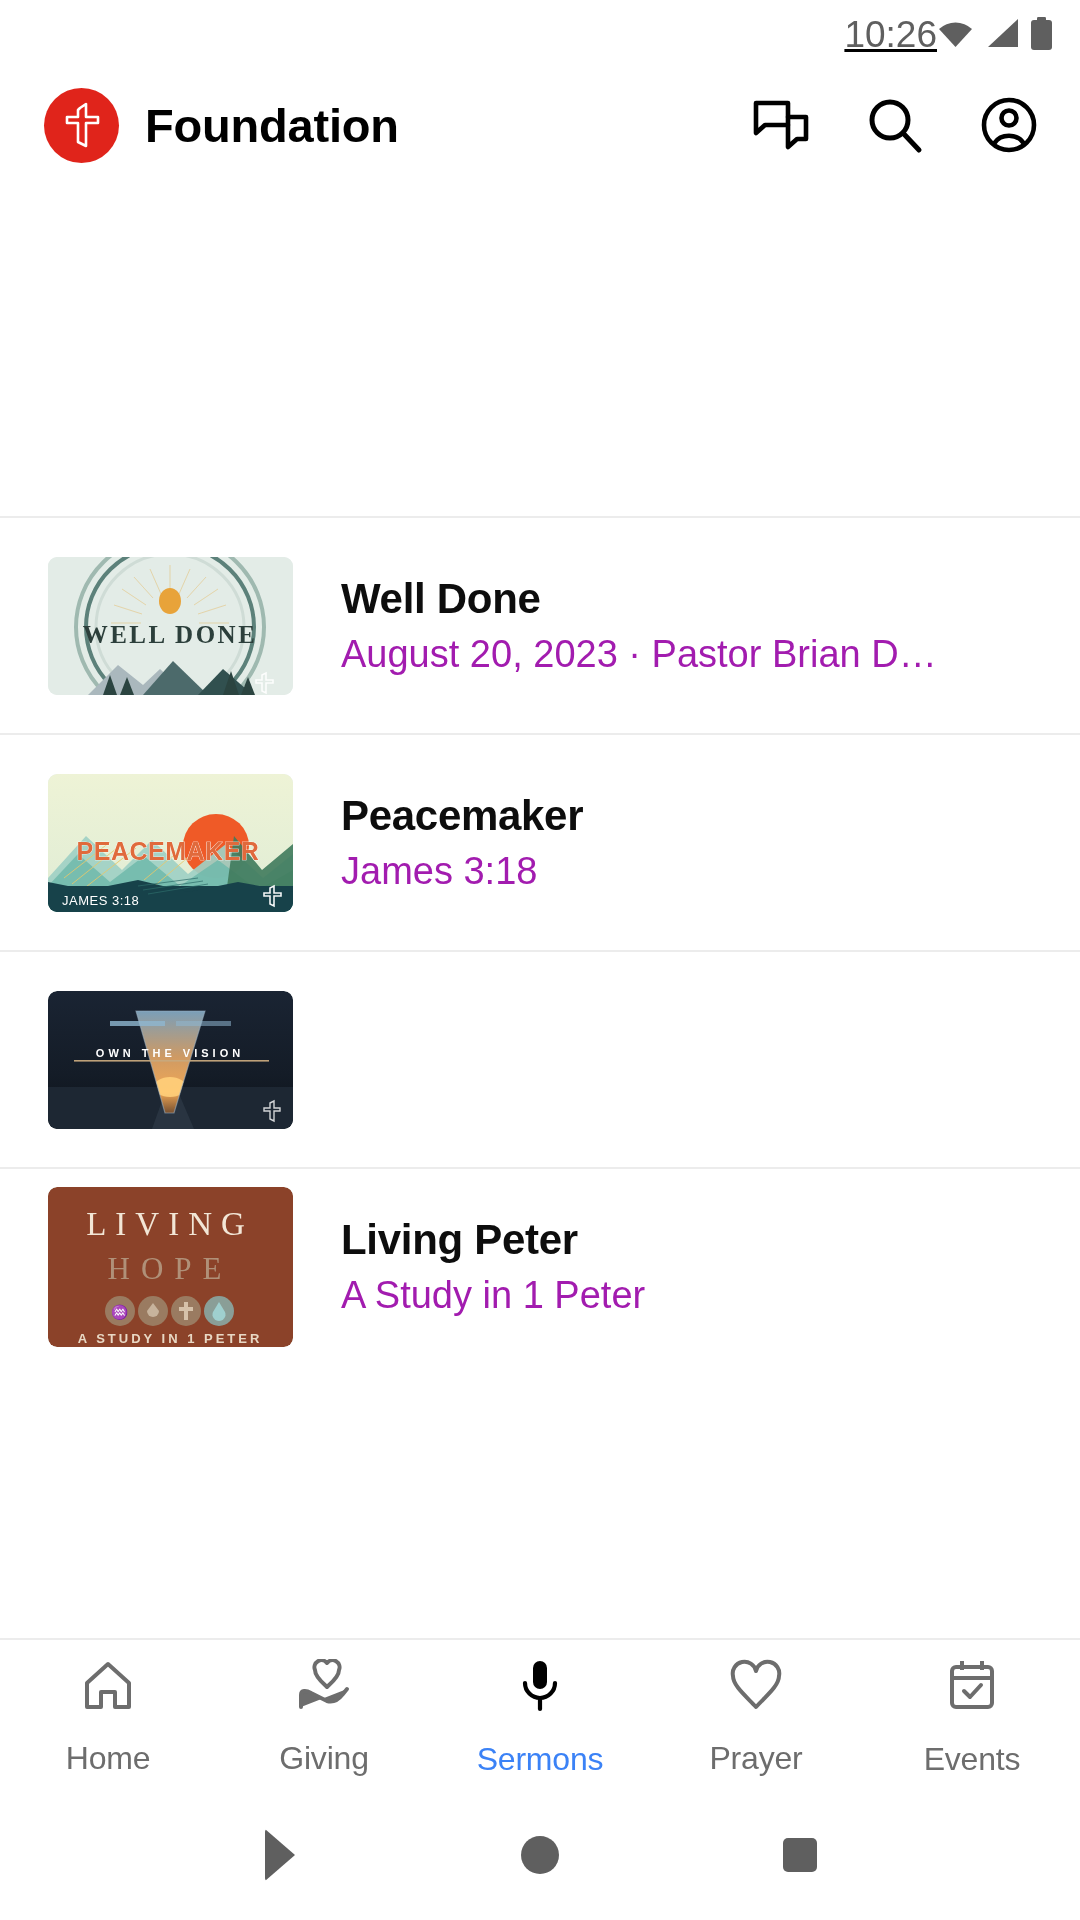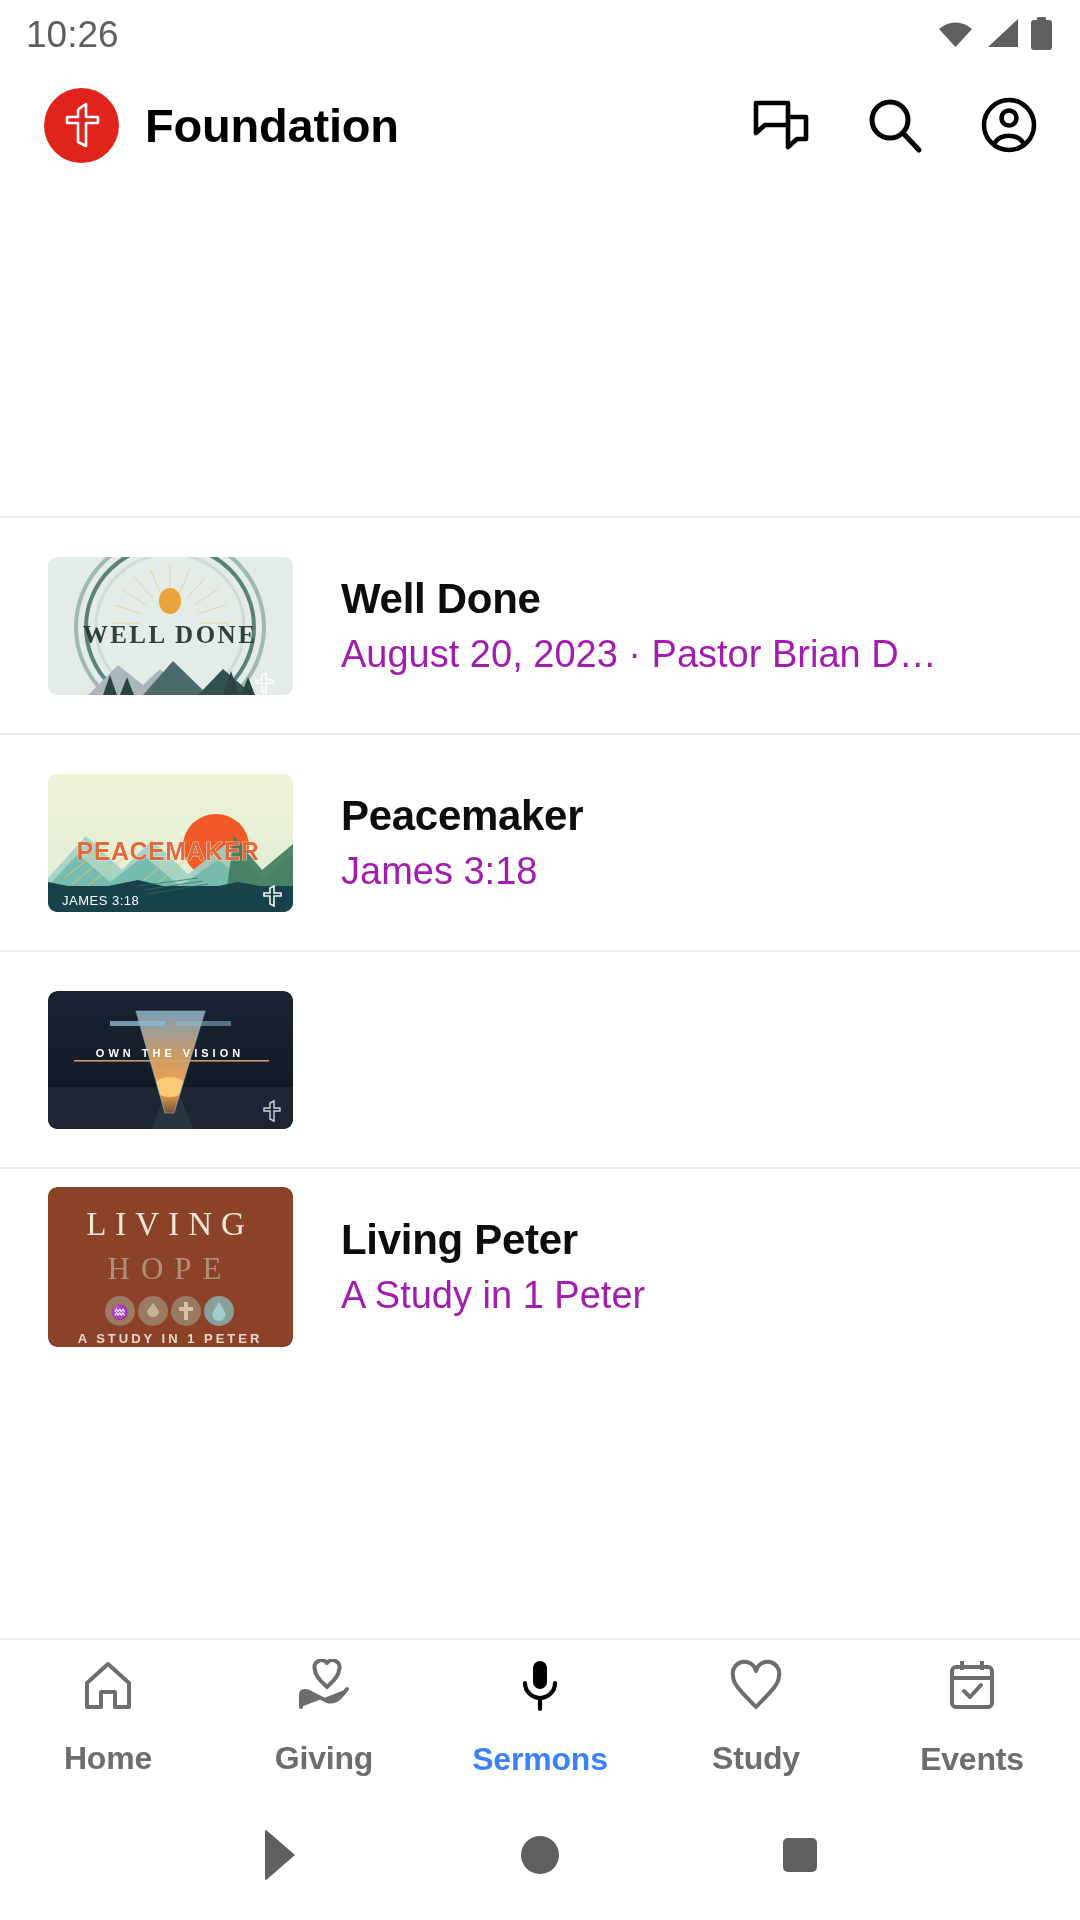--- a/index.html
+++ b/index.html
@@ -20,23 +20,24 @@
     display: flex;
     flex-direction: column;
   }
 
   
   .status-bar {
     height: 66px;
     flex: 0 0 66px;
     display: flex;
     align-items: center;
-    justify-content: space-between;
+    justify-content: flex-end;
     padding: 0 26px 0 26px;
     background: #ffffff;
+    text-decoration: underline;
   }
   .status-time {
     font-size: 37px;
     color: #5f5f5f;
     letter-spacing: 0px;
     line-height: 1;
     padding-top: 2px;
   }
   .status-icons {
     display: flex;
@@ -184,21 +185,20 @@
     flex: 1 1 20%;
     display: flex;
     flex-direction: column;
     align-items: center;
     justify-content: center;
     gap: 29px;
     cursor: pointer;
     background: none;
     border: none;
     padding-top: 6px;
-    font-weight: bold;
   }
   .nav-item svg { display: block; }
   .nav-label {
     font-size: 32px;
     color: #6d6d6d;
     letter-spacing: -0.2px;
   }
   .nav-item.active .nav-label { color: #3b82f6; }
 
   
@@ -523,21 +523,21 @@
       </span>
       <span class="nav-label">Sermons</span>
     </button>
 
     <button class="nav-item">
       <span>
         <svg width="58" height="52" viewBox="0 0 58 52">
           <path d="M29 48 C20 38 6 27 6 17 A11 11 0 0 1 29 12 A11 11 0 0 1 52 17 C52 27 38 38 29 48 Z" fill="none" stroke="#6d6d6d" stroke-width="4" stroke-linejoin="round"></path>
         </svg>
       </span>
-      <span class="nav-label">Study</span>
+      <span class="nav-label">Prayer</span>
     </button>
 
     <button class="nav-item">
       <span>
         <svg width="52" height="54" viewBox="0 0 52 54">
           <g fill="none" stroke="#6d6d6d" stroke-width="4" stroke-linejoin="round">
             <rect x="6" y="9" width="40" height="40" rx="4"></rect>
             <line x1="6" y1="20" x2="46" y2="20"></line>
             <line x1="16" y1="3" x2="16" y2="12"></line>
             <line x1="36" y1="3" x2="36" y2="12"></line>

